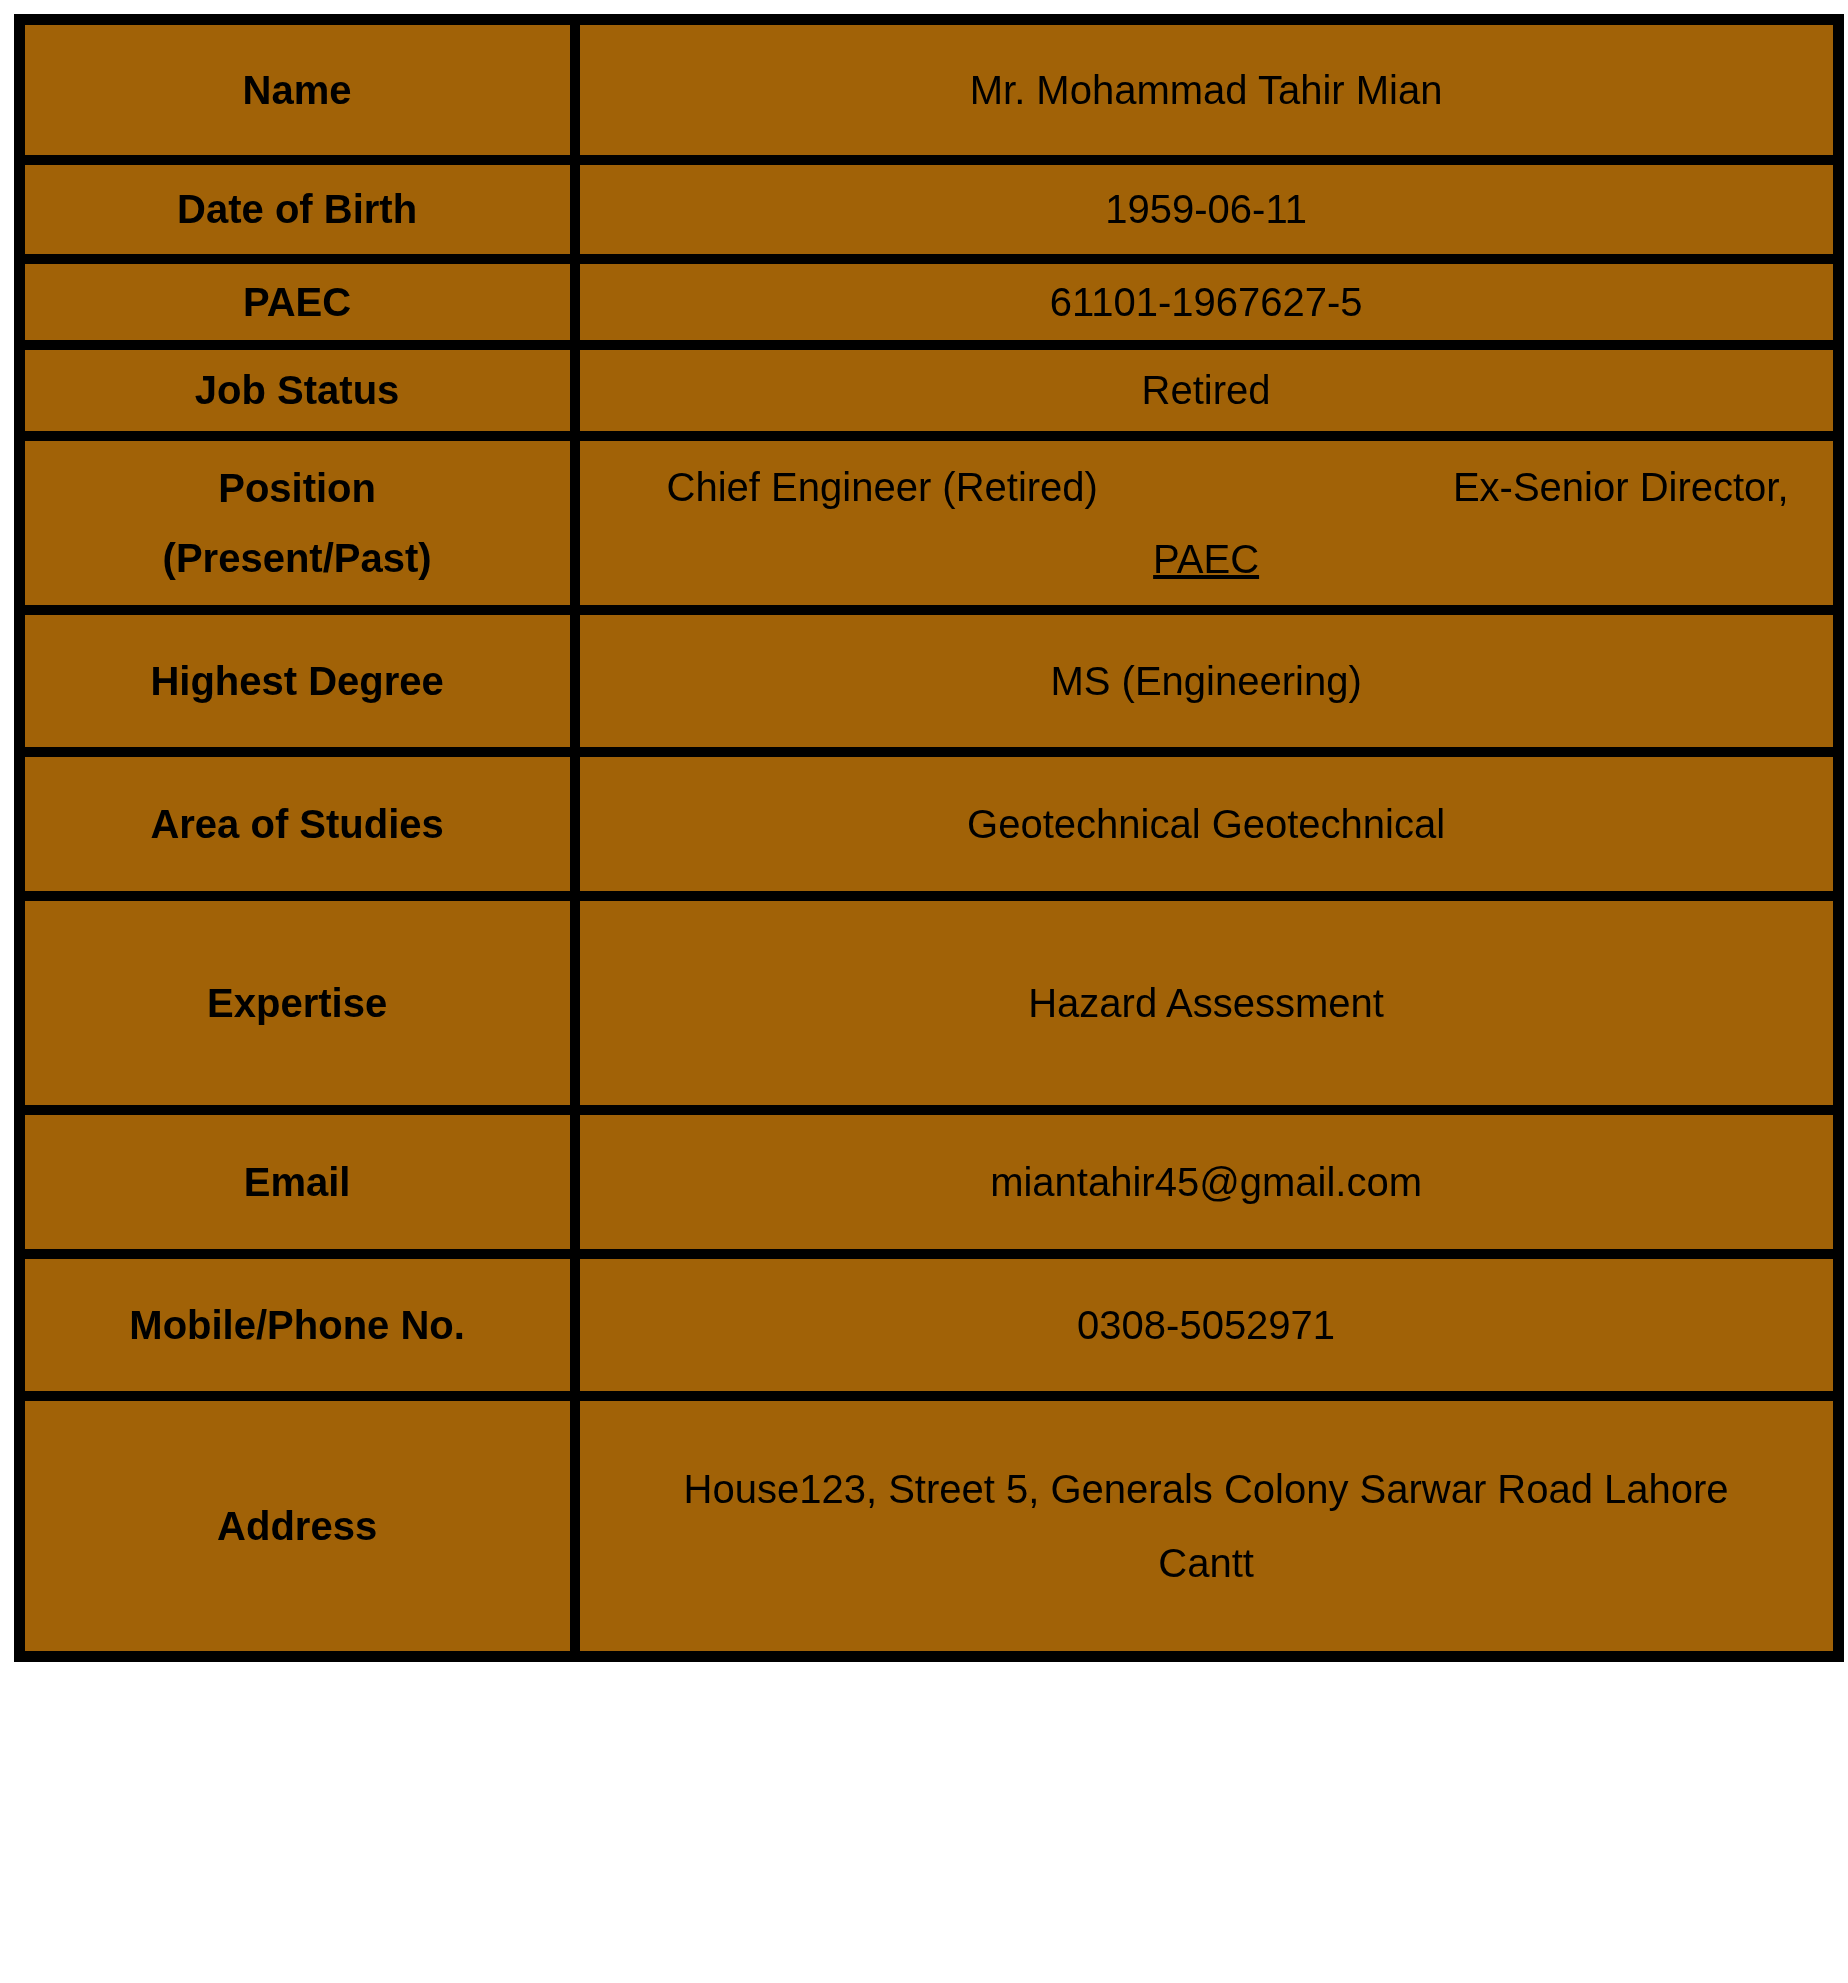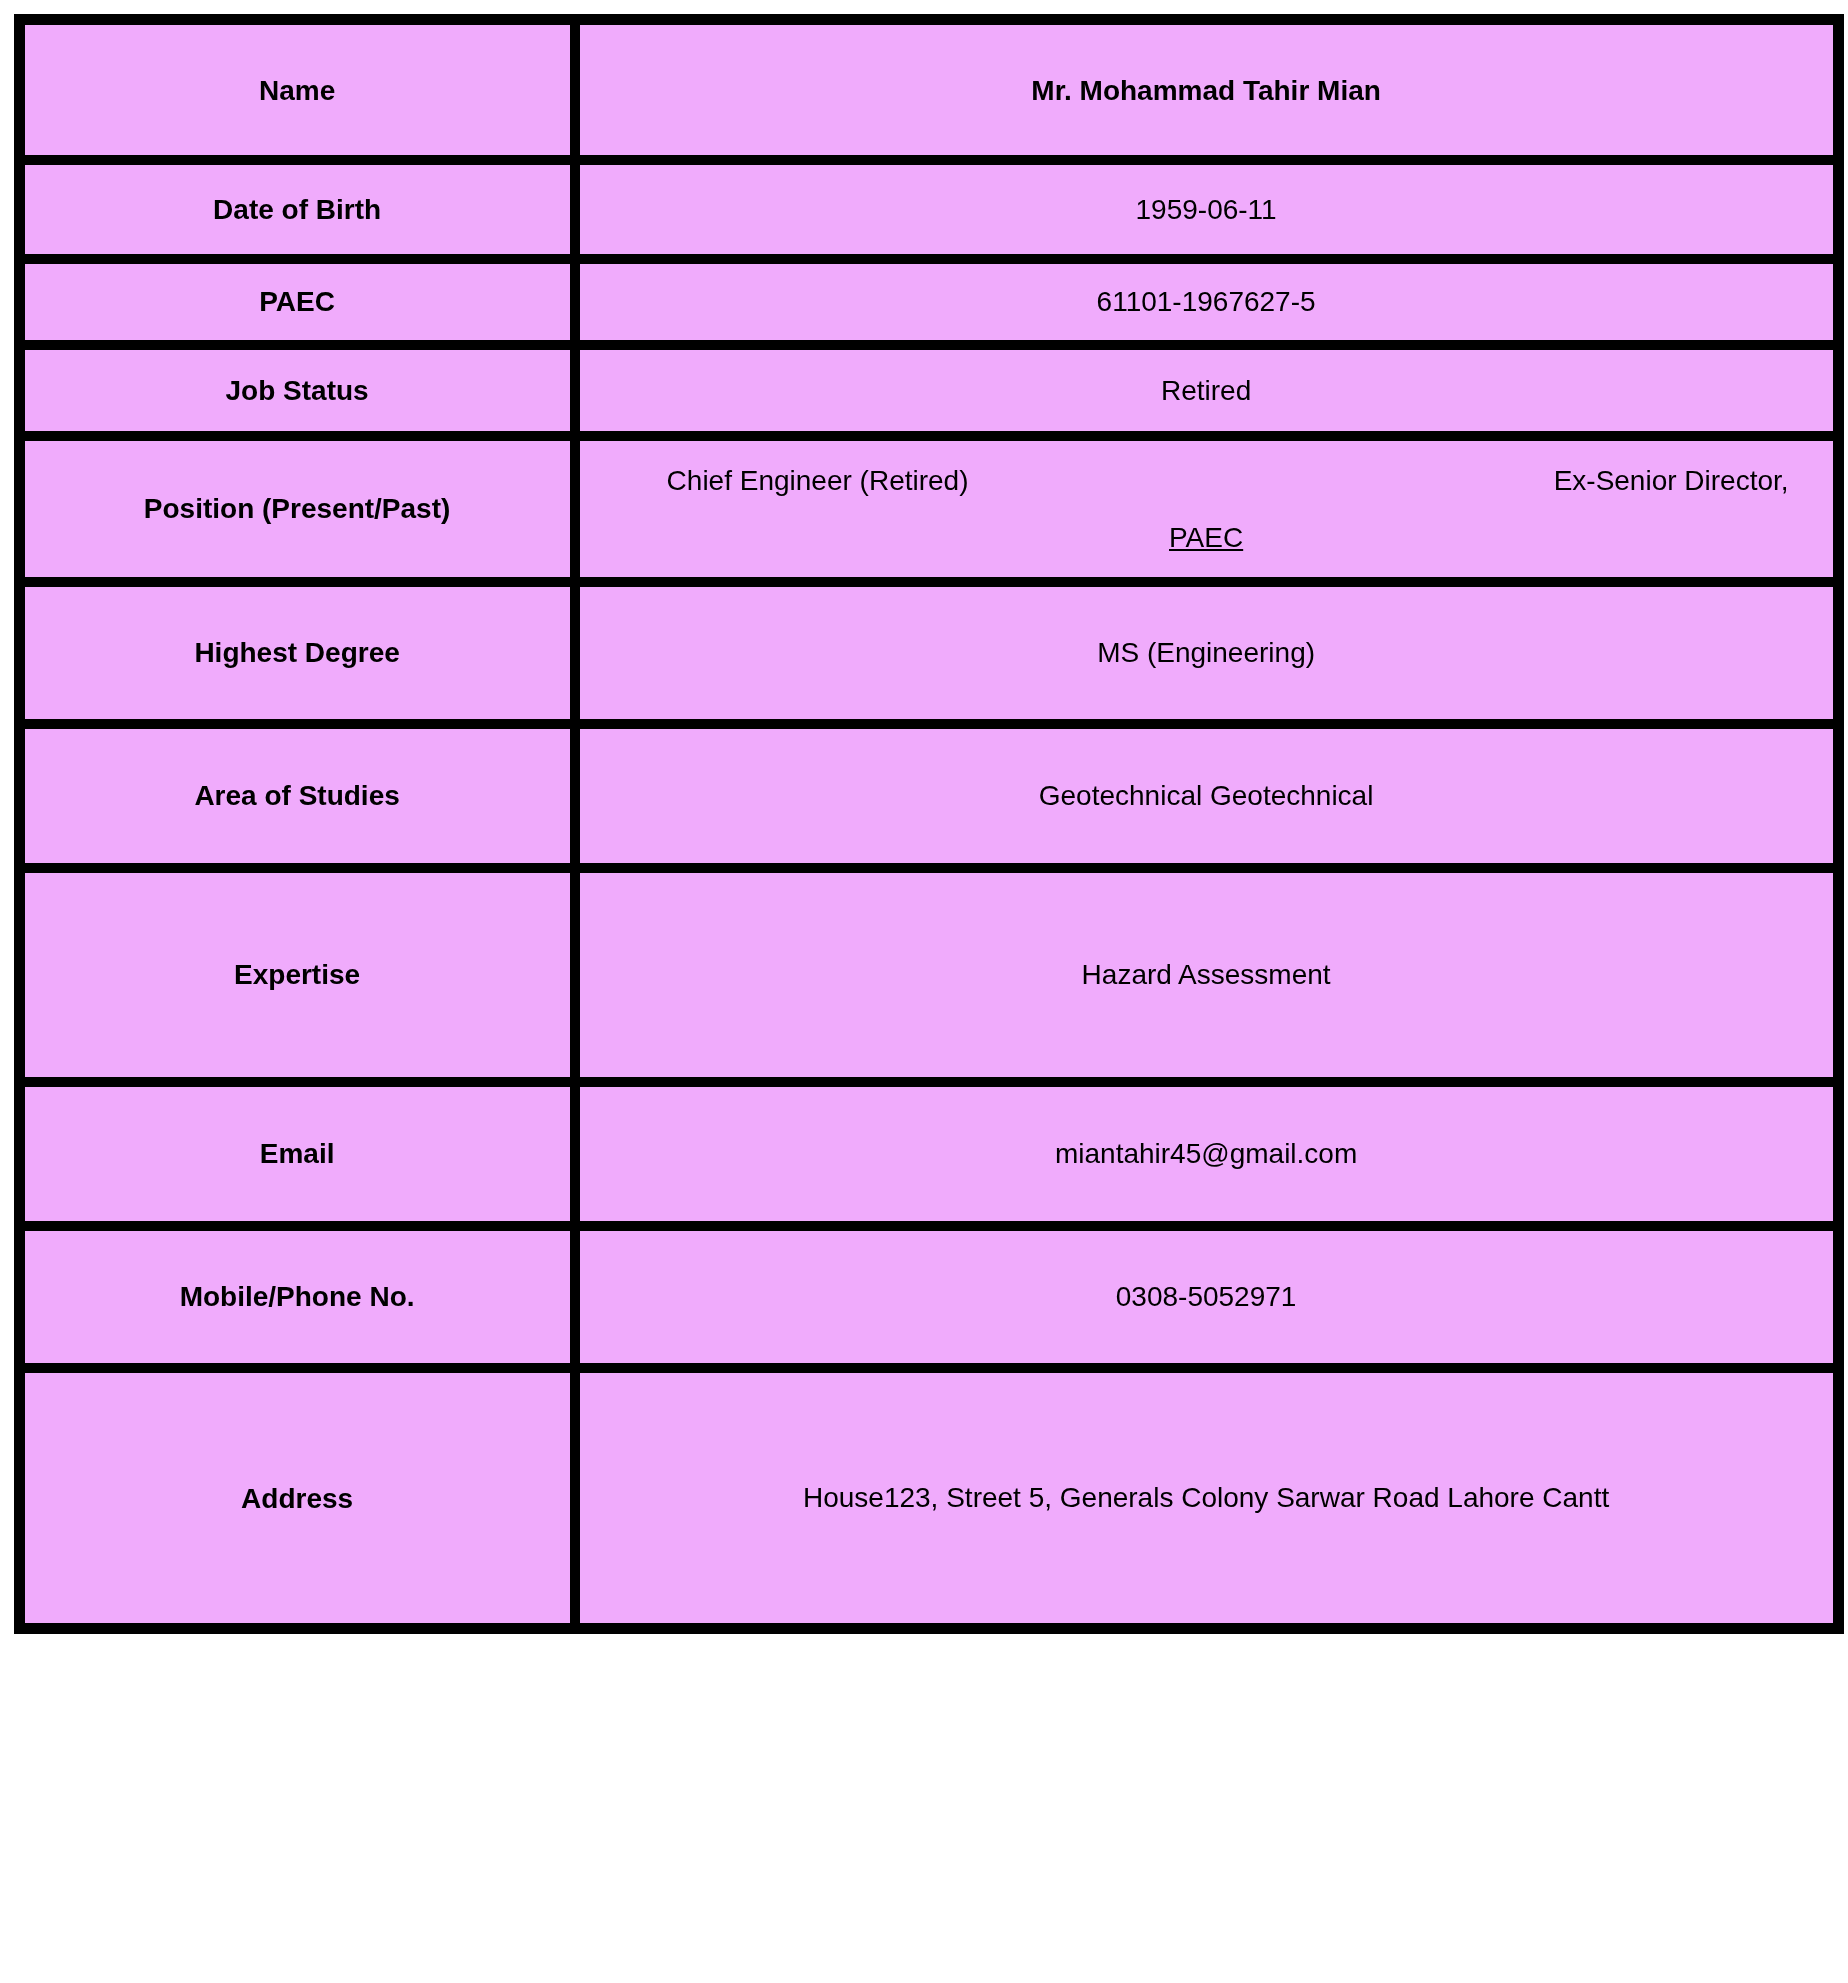--- a/index.html
+++ b/index.html
@@ -23,40 +23,40 @@
   table.profile {
     position: absolute;
     left: 13.6px;
     top: 14.4px;
     width: 1830px;
     border-collapse: collapse;
     table-layout: fixed;
   }
   table.profile td {
     border: 10.4px solid #000000;
-    background: #f0abfc;
+    background: #a16207;
     vertical-align: middle;
     text-align: center;
-    font-size: 28px;
+    font-size: 40px;
     line-height: 1.25;
     padding: 0 8px;
     overflow: hidden;
   }
   table.profile {
     border: 11.2px solid #000000;
   }
   td.flabel {
     font-weight: bold;
     width: 529px;
   }
   td.fvalue {
     font-weight: normal;
   }
   td.fvalue.bold-val {
-    font-weight: bold;
+    font-weight: normal;
     text-align: center;
   }
   .wrap-narrow {
     max-width: 417px;
     margin: 12px auto;
     line-height: 1.75;
   }
   .wrap-address {
     max-width: 1123px;
     margin: 0 auto;

